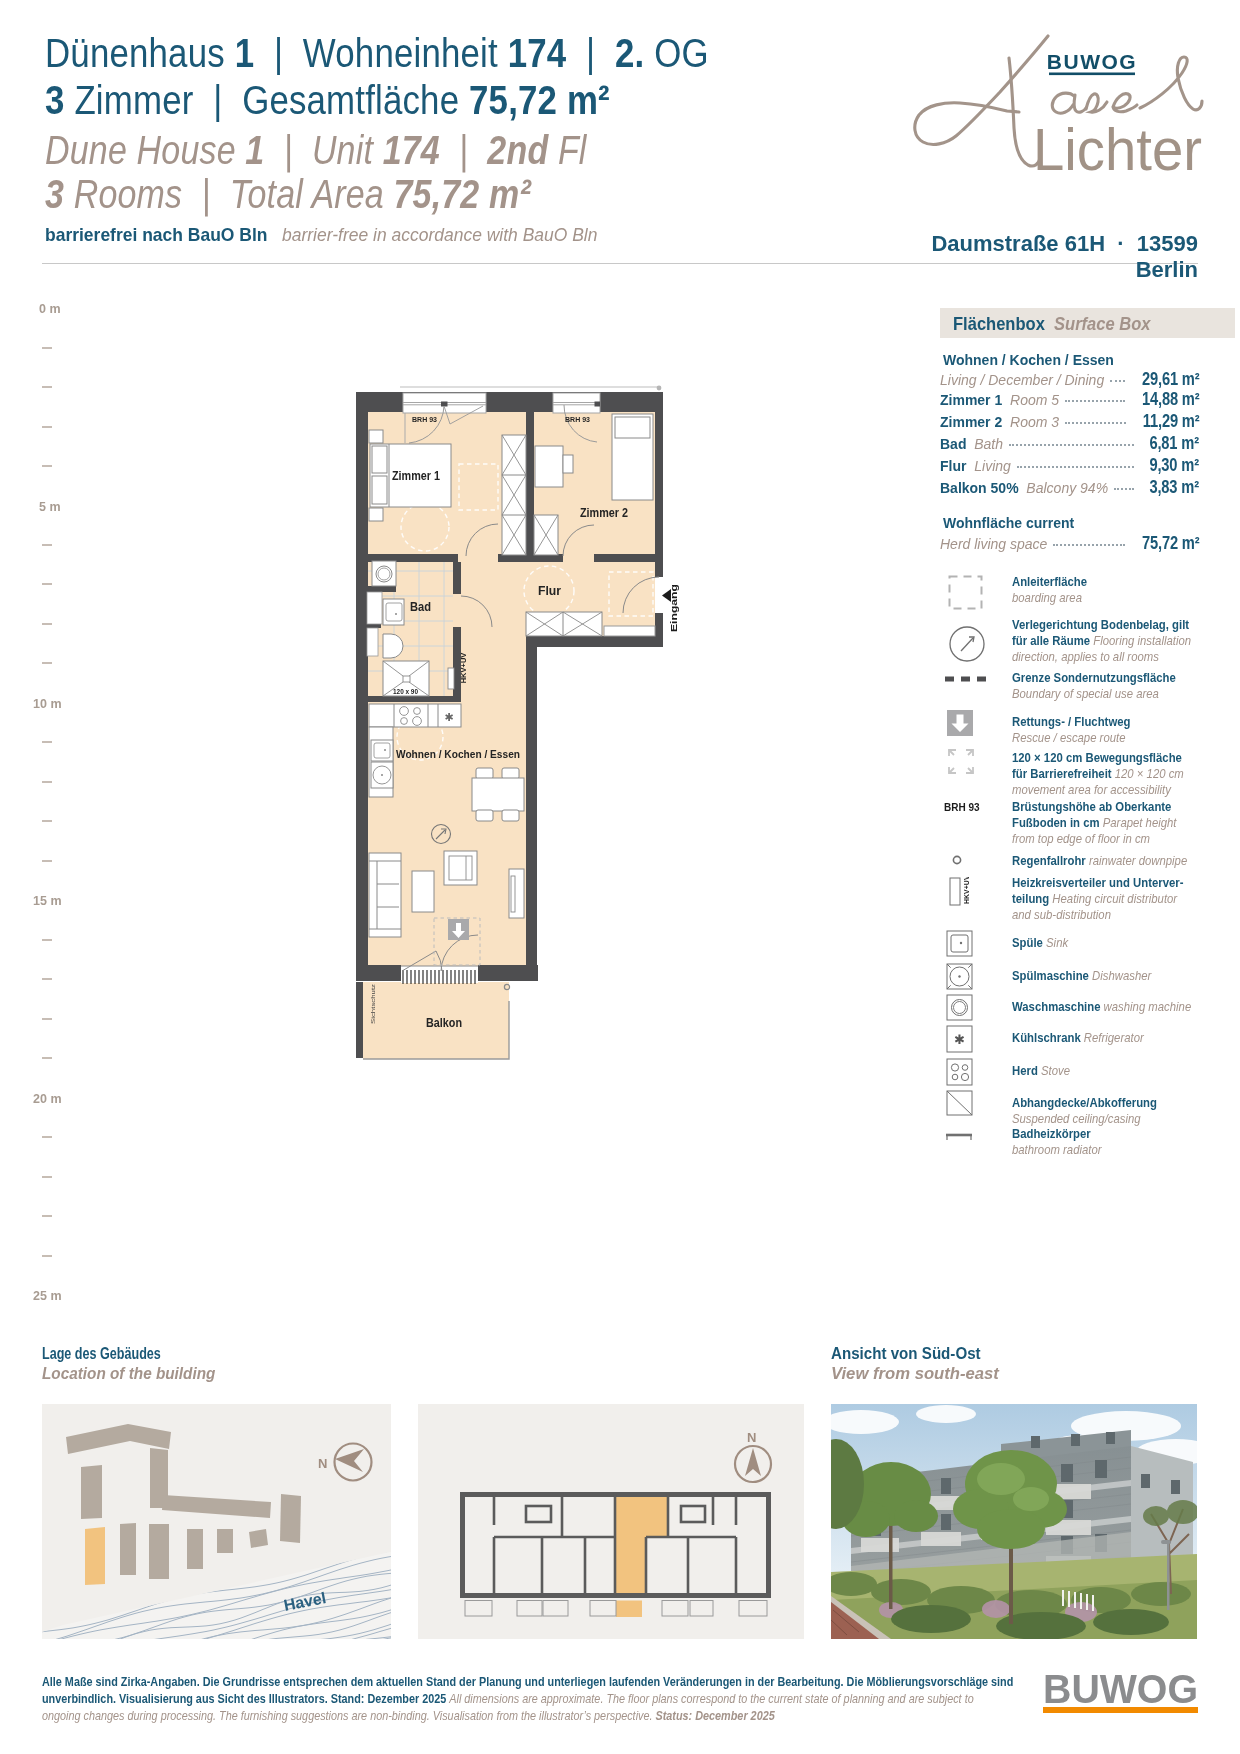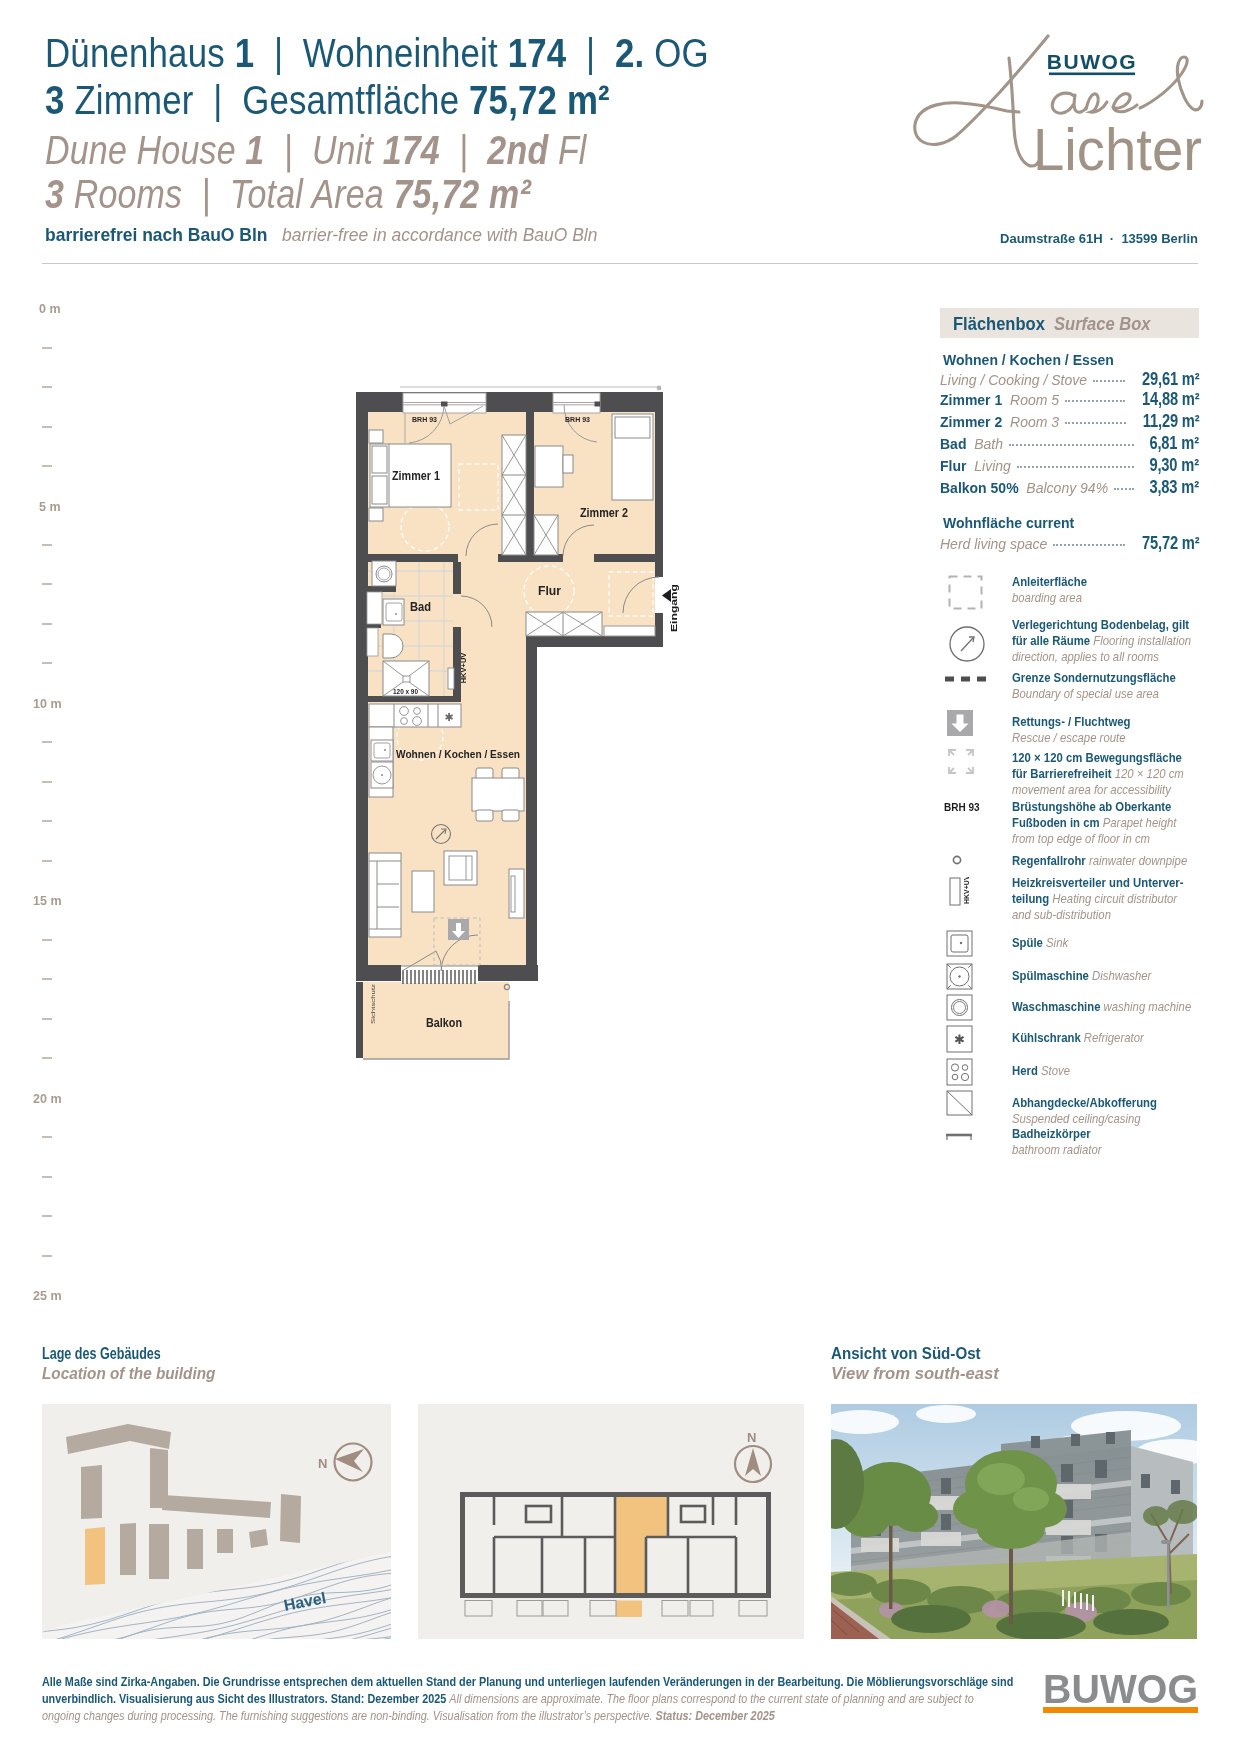--- a/index.html
+++ b/index.html
@@ -6,21 +6,21 @@
   html,body{margin:0;padding:0;background:#fff;}
   .page{position:relative;width:1240px;height:1754px;background:#fff;overflow:hidden;
         font-family:"Liberation Sans",sans-serif;}
   .abs{position:absolute;}
   .hdr1{font-size:41px;line-height:47px;color:#1b5876;font-weight:normal;letter-spacing:.2px;transform:scaleX(.85);transform-origin:0 0;white-space:nowrap;}
   .hdr1 b{font-weight:bold;}
   .hdr2{font-size:40px;line-height:44px;color:#a3938a;font-style:italic;letter-spacing:.2px;transform:scaleX(.85);transform-origin:0 0;white-space:nowrap;}
   .hdr2 b{font-weight:bold;}
   .bar{font-size:19px;color:#1b5876;font-weight:bold;transform:scaleX(.92);transform-origin:0 0;white-space:nowrap;}
   .bar i{font-weight:normal;font-style:italic;color:#a3938a;}
-  .addr{font-size:13px;color:#1b5876;font-weight:bold;}
+  .addr{font-size:22px;color:#1b5876;font-weight:bold;}
   .fbrow{position:absolute;left:0;right:0;display:flex;align-items:baseline;font-size:14px;}
   .fbrow .de{color:#1b5876;font-weight:bold;white-space:pre;}
   .fbrow .en{color:#a3938a;font-style:italic;white-space:pre;}
   .fbrow .dots{flex:1;margin:0 6px;border-bottom:2px dotted #97a3ab;transform:translateY(-3px);}
   .fbrow .val{color:#1b5876;font-weight:bold;font-size:17.5px;white-space:pre;transform:scaleX(.84);transform-origin:100% 50%;letter-spacing:-.2px;}
   .lg .de{color:#1b5876;font-weight:bold;}
   .lg .en{color:#a3938a;font-style:italic;font-weight:normal;}
   .lgrow{position:absolute;font-size:13.5px;line-height:16px;white-space:nowrap;transform:scaleX(.84);transform-origin:0 0;}
   .ph{font-size:17px;font-weight:bold;color:#1b5876;transform:scaleX(.9);transform-origin:0 0;white-space:nowrap;}
   .pe{font-size:17px;font-style:italic;font-weight:bold;color:#a3938a;transform:scaleX(.9);transform-origin:0 0;white-space:nowrap;}
@@ -390,27 +390,27 @@
 
   <rect x="434" y="918" width="46" height="47" fill="none" stroke="#bcbcbc" stroke-width="1" stroke-dasharray="3.5 3"></rect>
 
   <text x="426" y="1027" font-family="Liberation Sans" font-size="12" font-weight="bold" fill="#242424" textLength="36" lengthAdjust="spacingAndGlyphs">Balkon</text>
 
   <text x="375" y="1024" font-family="Liberation Sans" font-size="6" fill="#444" transform="rotate(-90 375,1024)" textLength="40" lengthAdjust="spacingAndGlyphs">Sichtschutz</text>
 </svg>
 
 <div class="abs" style="left:940px;top:300px;width:259px;height:260px;">
 
-  <div class="abs" style="left:0;top:8px;width:259px;height:30px;background:#e9e4de;">
+  <div class="abs" style="left:0;top:8px;width:259px;height:30px;background:#e9e4de;padding-left:36px;">
     <div style="position:absolute;left:13px;top:5px;font-size:19px;white-space:nowrap;transform:scaleX(.87);transform-origin:0 0;"><span style="font-weight:bold;color:#1b5876;">Flächenbox</span><span style="font-style:italic;font-weight:bold;color:#a3938a;">&nbsp; Surface Box</span></div>
   </div>
 
   <div class="abs" style="left:3px;top:52px;font-size:14px;font-weight:bold;color:#1b5876;">Wohnen / Kochen / Essen</div>
   <div class="fbrow" style="top:69px;">
-        <span class="en">Living / Cooking / Stove</span>
+        <span class="en">Living / December / Dining</span>
         <span class="dots"></span>
         <span class="val">29,61 m²</span>
       </div>
 
   <div class="fbrow" style="top:89px;">
         <span class="de">Zimmer 1</span>
         <span class="en">  Room 5</span>
         <span class="dots"></span>
         <span class="val">14,88 m²</span>
       </div>

